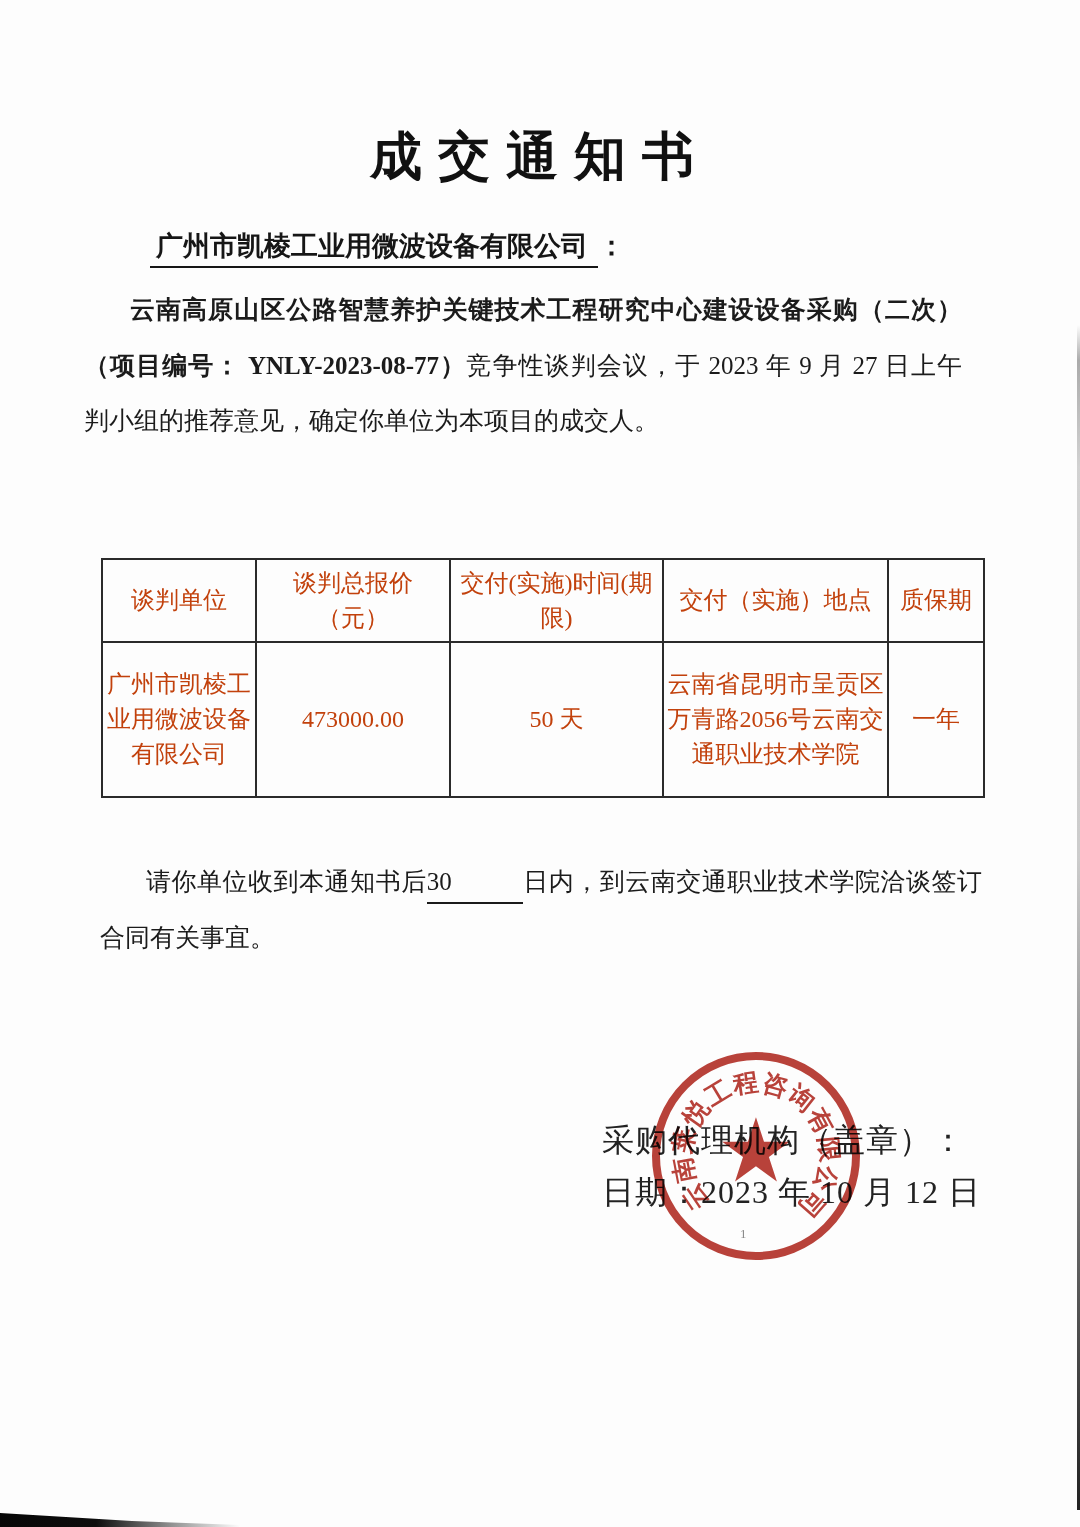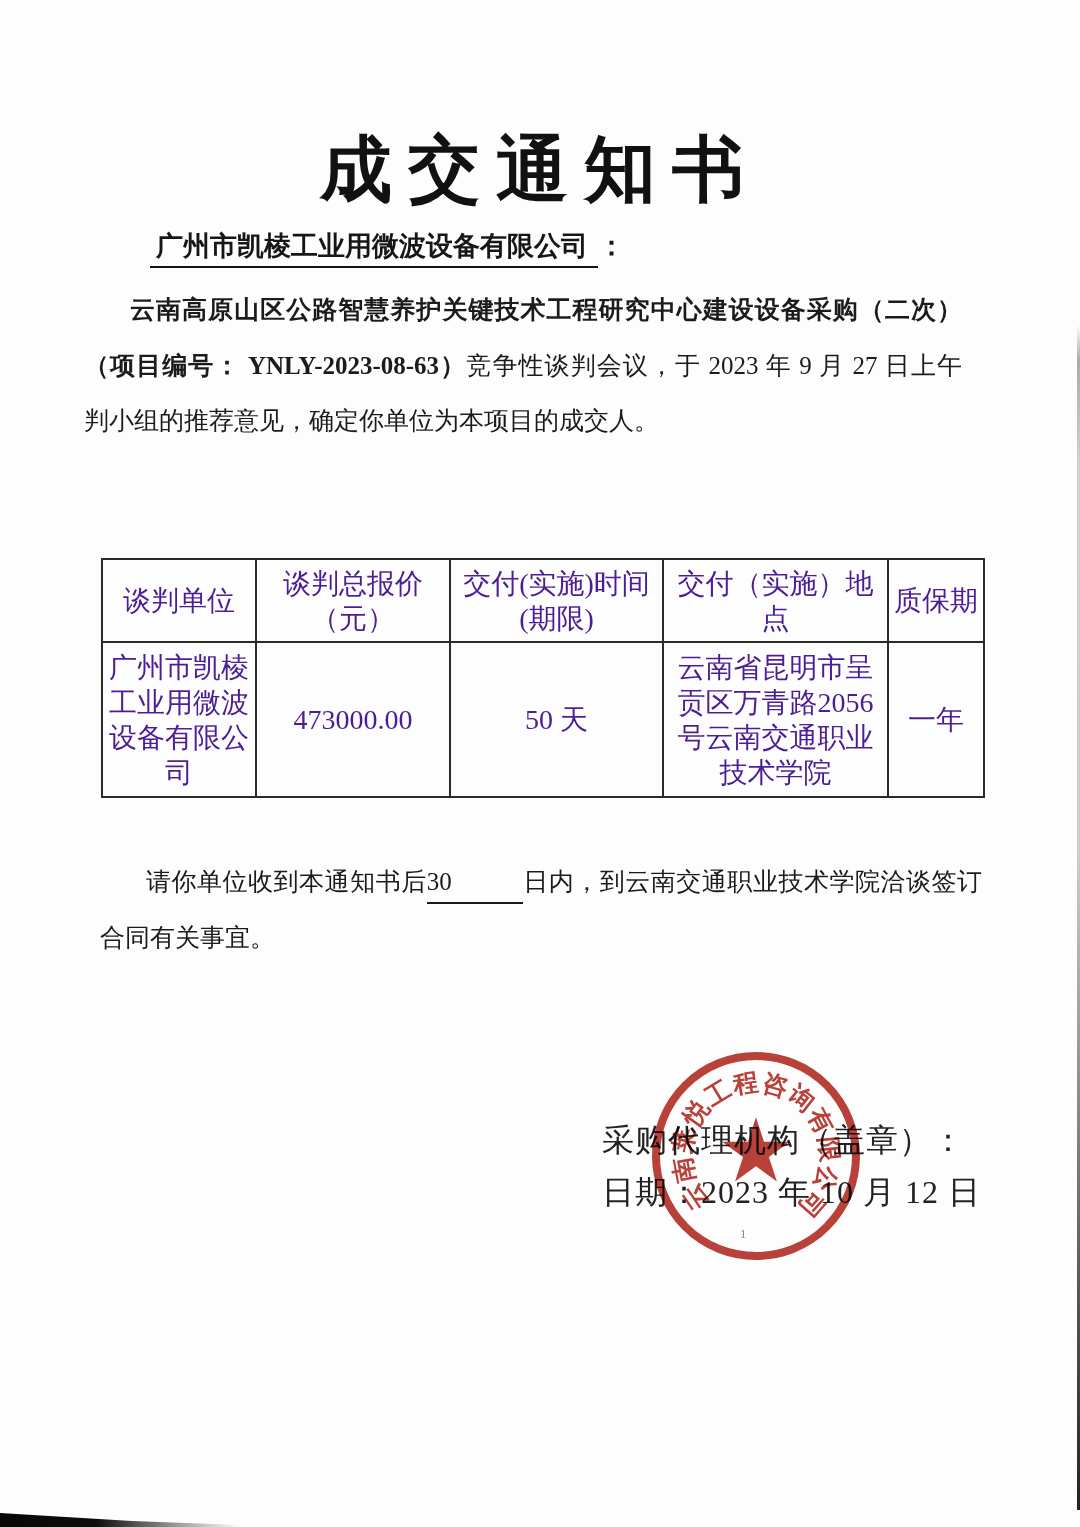--- a/index.html
+++ b/index.html
@@ -7,21 +7,21 @@
     width:1080px;height:1527px;
     background:#ffffff;
     font-family:"Liberation Serif","DejaVu Serif",serif;
     color:#1c1c1c;
     overflow:hidden;
   }
   .page{position:relative;width:1080px;height:1527px;background:#fdfdfd;}
 
   .doc-title{
     position:absolute;left:0;top:122px;width:1080px;
-    text-align:center;font-size:72px;font-weight:bold;
+    text-align:center;font-size:52px;font-weight:bold;
     letter-spacing:16px;color:#111;
   }
   .addressee{
     position:absolute;left:150px;top:228px;
     font-size:27px;font-weight:bold;color:#161616;
     white-space:nowrap;
   }
   .addressee .u{
     display:inline-block;
     border-bottom:2.5px solid #161616;
@@ -33,21 +33,21 @@
   }
   .body-line{height:55.5px;line-height:40px;}
   .jline{text-align:justify;text-align-last:justify;}
   .indent{text-indent:46px;}
   .b{font-weight:bold;}
 
   table.award{
     position:absolute;left:101px;top:558px;
     border-collapse:collapse;table-layout:fixed;
     width:882px;
-    font-size:28px;color:#4c1d95;
+    font-size:24px;color:#c2410c;
   }
   table.award th,table.award td{
     border:2px solid #2b2b2b;
     text-align:center;vertical-align:middle;
     font-weight:normal;
     line-height:35px;
     padding:4px 3px;
   }
   table.award th{height:73px;}
   table.award td{height:145px;}
@@ -114,21 +114,21 @@
 <body>
 
 <div class="page">
 
   <div class="doc-title">成交通知书</div>
 
   <div class="addressee"><span class="u">广州市凯棱工业用微波设备有限公司</span><span>：</span></div>
 
   <div class="body-par">
     <div class="body-line jline indent b">云南高原山区公路智慧养护关键技术工程研究中心建设设备采购（二次）</div>
-    <div class="body-line jline"><span class="b">（项目编号： YNLY-2023-08-63）</span><span>竞争性谈判会议，于 2023 年 9 月 27 日上午</span></div>
+    <div class="body-line jline"><span class="b">（项目编号： YNLY-2023-08-77）</span><span>竞争性谈判会议，于 2023 年 9 月 27 日上午</span></div>
     <div class="body-line">判小组的推荐意见，确定你单位为本项目的成交人。</div>
   </div>
 
   <table class="award">
     <colgroup>
       <col class="c1">
         <col class="c2">
         <col class="c3">
         <col class="c4">
         <col class="c5">

